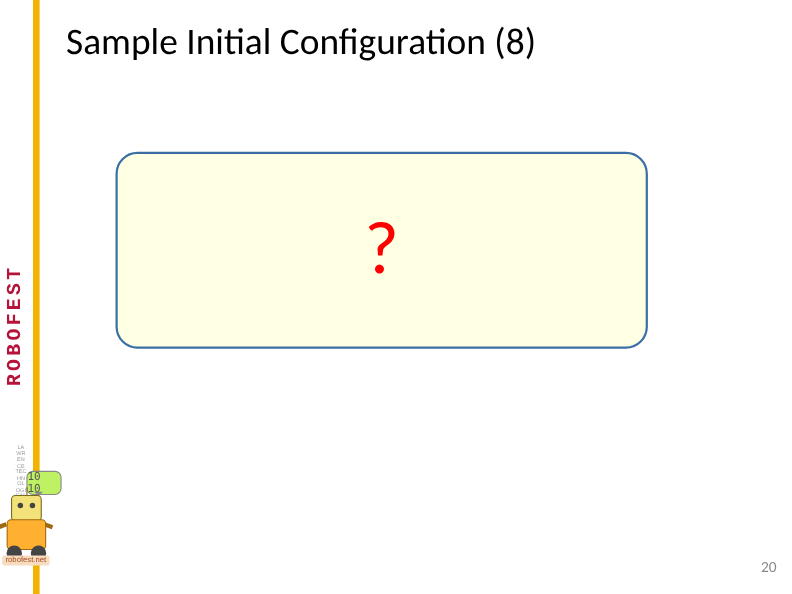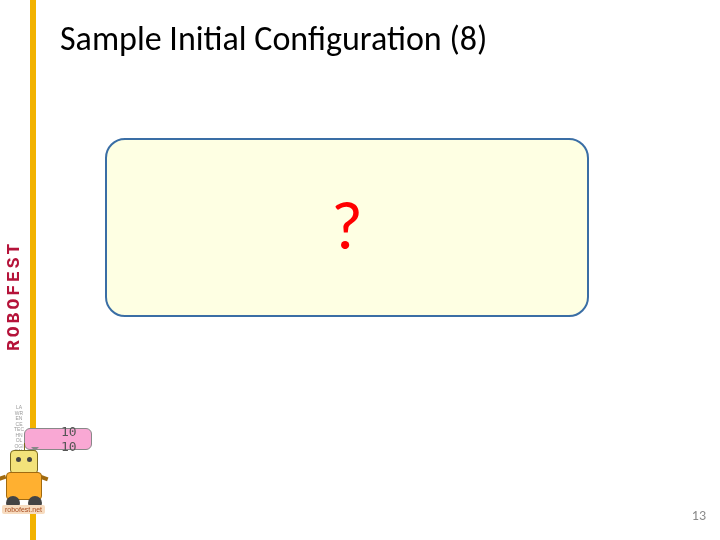--- a/index.html
+++ b/index.html
@@ -97,27 +97,27 @@
     bottom: 22px;
     width: 60px;
     height: 90px;
   }
   .speech {
     position: absolute;
     left: 24px;
     top: 0px;
     width: 30px;
     height: 20px;
-    background: #f9a8d4;
+    background: #bef264;
     border: 1px solid #888;
     border-radius: 6px;
-    font-size: 13px;
+    font-size: 10px;
     font-family: monospace;
     color: #555;
-    display:flex;align-items:center;justify-content:center;padding-left:36px;
+    display:flex;align-items:center;justify-content:center;
   }
   .speech::after{
     content:"";
     position:absolute;
     left:6px; bottom:-6px;
     width:0;height:0;
     border:4px solid transparent;
     border-top-color:#888;
   }
   .r-head{
@@ -179,14 +179,14 @@
         <div class="r-eye r"></div>
     </div>
     <div class="r-arm l"></div>
       <div class="r-arm r"></div>
     <div class="r-body"></div>
     <div class="r-wheel l"></div>
       <div class="r-wheel r"></div>
     <div class="tag">robofest.net</div>
   </div>
 
-  <div class="page-number">13</div>
+  <div class="page-number">20</div>
 </div>
 
 </body></html>

